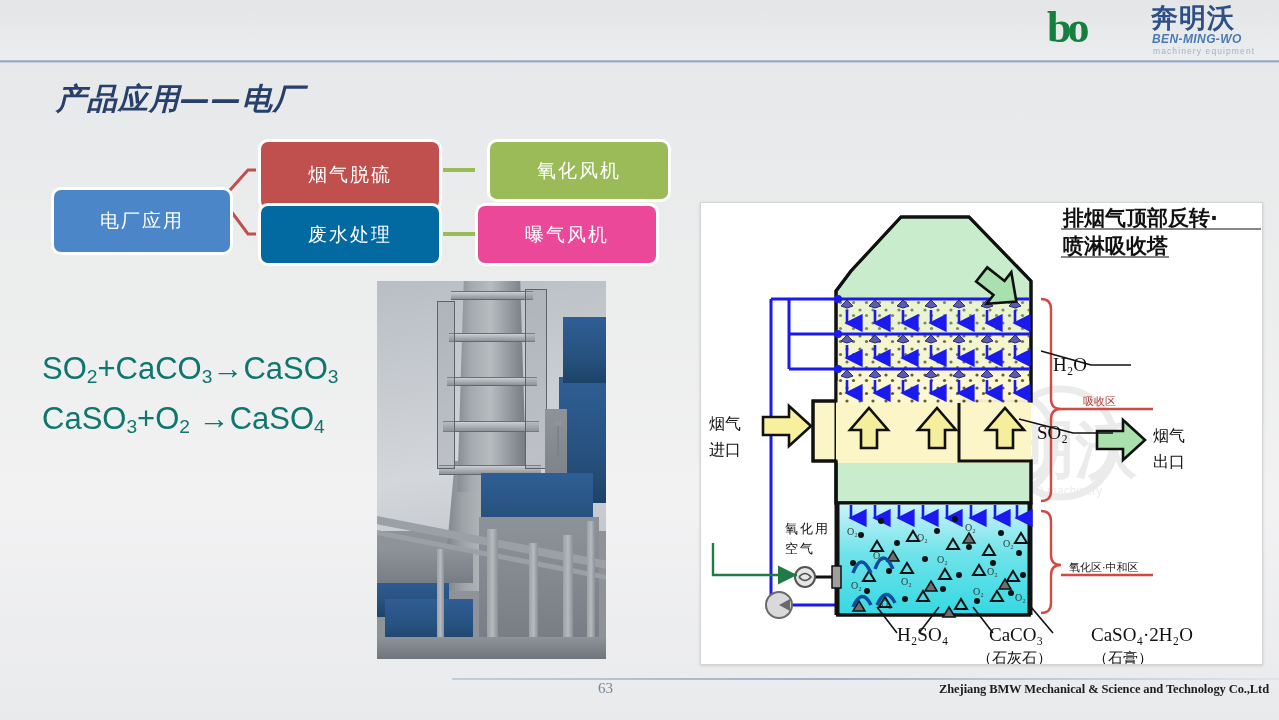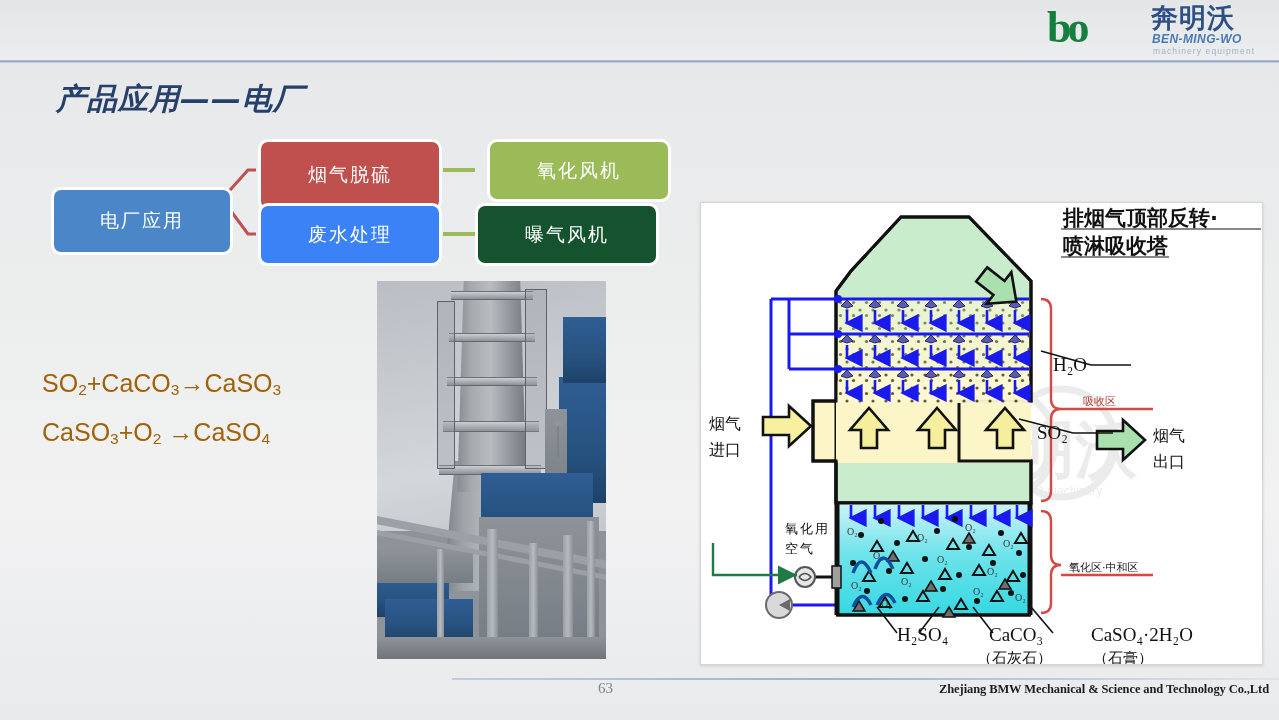--- a/index.html
+++ b/index.html
@@ -67,23 +67,23 @@
   #box-c0     { left: 478px; top: 2px;  width: 178px; height: 57px; background: #9bbb59; margin-left: 12px; }
   #box-c1     { left: 478px; top: 66px; width: 178px; height: 57px; background: #9bbb59; }
   .conn-green {
     position: absolute; background: #9bbb59; height: 4px;
   }
   #cg0 { left: 443px; top: 28px; width: 32px; }
   #cg1 { left: 443px; top: 92px; width: 32px; }
 
   
   #formula-block {
-    position: absolute; left: 42px; top: 362px;
+    position: absolute; left: 42px; top: 348px;
     font-family: "Liberation Sans", sans-serif;
-    font-size: 25px; color: #a16207; line-height: 42px; letter-spacing: 0px;
+    font-size: 31px; color: #0f766e; line-height: 42px; letter-spacing: 0px;
   }
   #formula-block sub { font-size: 0.62em; vertical-align: -0.22em; }
 
   
   #plant-photo {
     position: absolute; left: 377px; top: 281px; width: 229px; height: 378px;
     overflow: hidden; background: #8e9399;
   }
   .sky {
     position: absolute; left: 0; top: 0; width: 229px; height: 250px;
@@ -167,29 +167,29 @@
   <svg width="680" height="140" style="position:absolute;left:0;top:0;">
     <polyline points="222,59 248,30 256,30" fill="none" stroke="#c0504d" stroke-width="3"></polyline>
     <polyline points="222,59 248,94 256,94" fill="none" stroke="#c0504d" stroke-width="3"></polyline>
   </svg>
   <div class="fcbox" id="box-source" style="background: rgb(74, 134, 200);">
     <span>电厂应用</span>
   </div>
   <div class="fcbox" id="box-b0" style="background: rgb(192, 80, 77);">
     <span>烟气脱硫</span>
   </div>
-  <div class="fcbox" id="box-b1" style="background: #3b82f6;">
+  <div class="fcbox" id="box-b1" style="background: #0369a1;">
     <span>废水处理</span>
   </div>
   <div class="conn-green" id="cg0"></div>
   <div class="conn-green" id="cg1"></div>
   <div class="fcbox" id="box-c0" style="background: rgb(155, 187, 89);">
     <span>氧化风机</span>
   </div>
-  <div class="fcbox" id="box-c1" style="background: #14532d;">
+  <div class="fcbox" id="box-c1" style="background: #ec4899;">
     <span>曝气风机</span>
   </div>
 </div>
 
 <div id="formula-block">
   <div>
     <span>SO<sub>2</sub>+CaCO<sub>3</sub></span><span>→</span><span>CaSO<sub>3</sub></span>
   </div>
   <div>
     <span>CaSO<sub>3</sub>+O<sub>2</sub> </span><span>→</span><span>CaSO<sub>4</sub></span>

